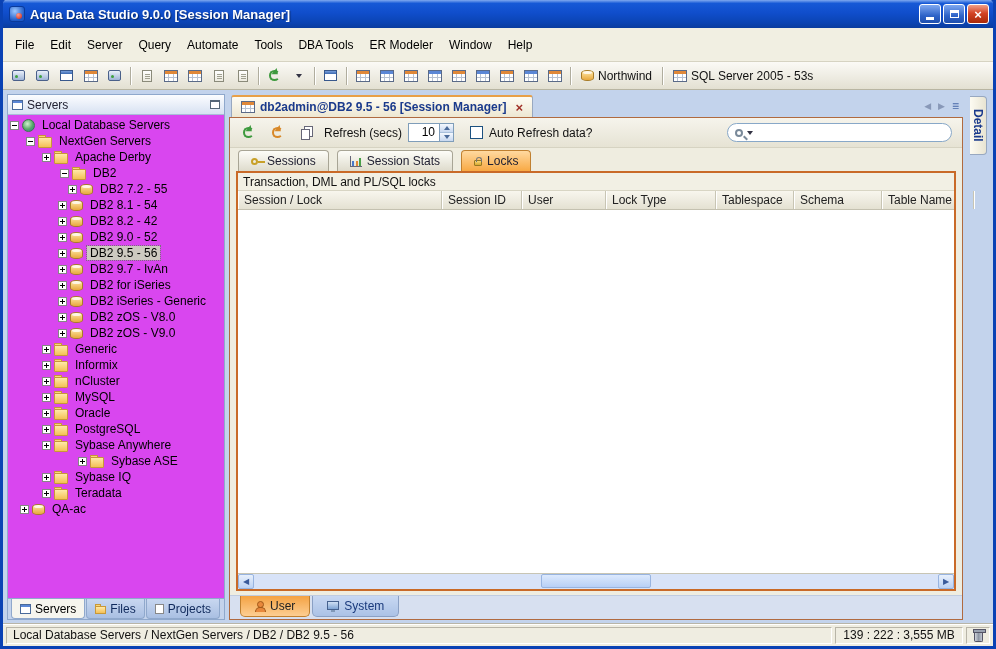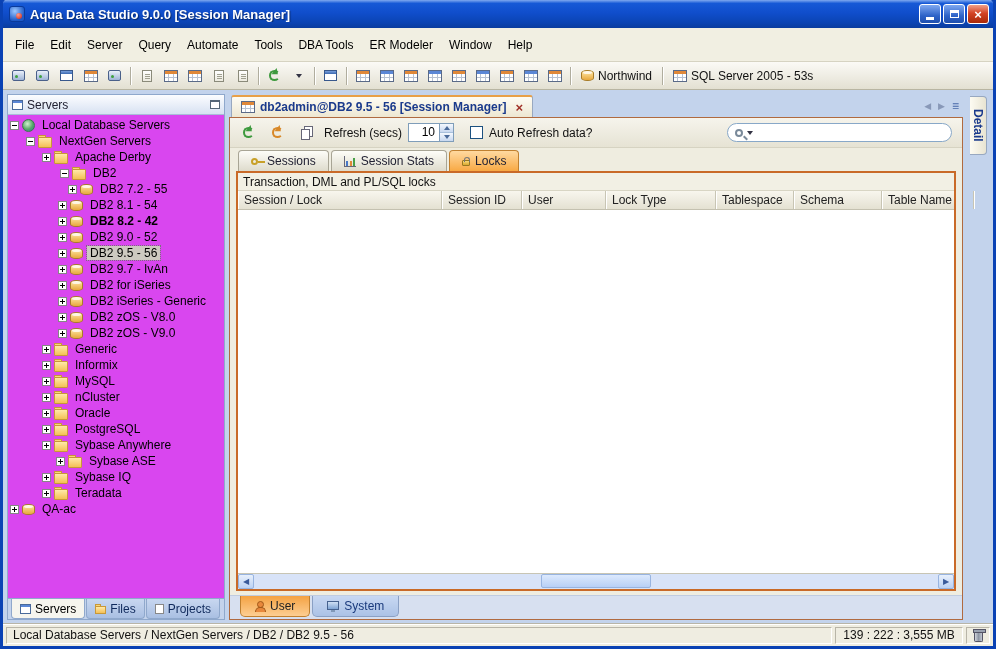--- a/index.html
+++ b/index.html
@@ -110,21 +110,21 @@
   .spin-val{width:30px;text-align:right;padding:0 4px;line-height:17px}
   .spin-btns{display:flex;flex-direction:column;width:14px;border-left:1px solid #7F9DB9}
   .su,.sd{flex:1;display:flex;align-items:center;justify-content:center;background:linear-gradient(#F4F8FE,#C8D8F0)}
   .su{border-bottom:1px solid #A8C0DC}
   .su::after{content:"";border-left:3px solid transparent;border-right:3px solid transparent;border-bottom:4px solid #4A6A9A}
   .sd::after{content:"";border-left:3px solid transparent;border-right:3px solid transparent;border-top:4px solid #4A6A9A}
   .chk{width:13px;height:13px;border:1px solid #1C5180;background:#fff;margin-left:10px;flex:none}
   .spacer{flex:1}
   .searchbox{width:225px;height:19px;border:1px solid #88A8C8;border-radius:10px;background:#fff;display:flex;align-items:center;gap:4px;padding:0 7px;margin-right:3px}
 
-  .session-tabs{height:23px;flex:none;display:flex;align-items:flex-end;gap:2px;padding-left:8px}
+  .session-tabs{height:23px;flex:none;display:flex;align-items:flex-end;gap:8px;padding-left:8px}
   .stab{height:21px;display:flex;align-items:center;gap:5px;padding:0 12px;color:#223;background:linear-gradient(#FDFDF8,#DEDBCC);border:1px solid #A8A595;border-bottom:none;border-radius:4px 4px 0 0;white-space:nowrap}
   .stab.active{background:linear-gradient(#FFD9A0,#F8A944);border-color:#C08030}
 
   .locks-panel{flex:1;margin:0 6px 4px 6px;border:2px solid #C96A28;background:#fff;display:flex;flex-direction:column;min-height:0}
   .locks-title{height:18px;flex:none;line-height:18px;padding:0 5px;background:#F2F0E4;border-bottom:1px solid #D8D5C4;color:#111;white-space:nowrap}
   .grid-header{height:19px;flex:none;display:flex;background:linear-gradient(#F8F6EE,#E4E1D2);border-bottom:1px solid #C4C1B0;color:#222}
   .gh{line-height:18px;padding:0 6px;border-right:1px solid #C8C5B4;box-shadow:inset 1px 0 0 #FFFFFF;white-space:nowrap;overflow:hidden;flex:none}
   .w0{width:204px}.w1{width:80px}.w2{width:84px}.w3{width:110px}.w4{width:78px}.w5{width:88px}.w6{width:92px}
   .wfill{flex:1;border-right:none}
   .grid-body{flex:1;background:#fff;min-height:0}
@@ -297,21 +297,21 @@
           <div class="tree-row" style="padding-left: 60px;">
             <span class="exp plus"></span>
             <span class="ti cyl"></span>
             <span class="lbl">DB2 7.2 - 55</span>
           </div>
           <div class="tree-row" style="padding-left: 50px;">
             <span class="exp plus"></span>
             <span class="ti cyl"></span>
             <span class="lbl">DB2 8.1 - 54</span>
           </div>
-          <div class="tree-row" style="padding-left: 50px; font-weight: bold;">
+          <div class="tree-row" style="padding-left: 50px;">
             <span class="exp plus"></span>
             <span class="ti cyl"></span>
             <span class="lbl">DB2 8.2 - 42</span>
           </div>
           <div class="tree-row" style="padding-left: 50px;">
             <span class="exp plus"></span>
             <span class="ti cyl"></span>
             <span class="lbl">DB2 9.0 - 52</span>
           </div>
           <div class="tree-row sel" style="padding-left: 50px;">
@@ -350,58 +350,58 @@
             <span class="lbl">Generic</span>
           </div>
           <div class="tree-row" style="padding-left: 34px;">
             <span class="exp plus"></span>
             <span class="ti ti-folder"></span>
             <span class="lbl">Informix</span>
           </div>
           <div class="tree-row" style="padding-left: 34px;">
             <span class="exp plus"></span>
             <span class="ti ti-folder"></span>
+            <span class="lbl">nCluster</span>
+          </div>
+          <div class="tree-row" style="padding-left: 34px;">
+            <span class="exp plus"></span>
+            <span class="ti ti-folder"></span>
             <span class="lbl">MySQL</span>
           </div>
           <div class="tree-row" style="padding-left: 34px;">
             <span class="exp plus"></span>
             <span class="ti ti-folder"></span>
-            <span class="lbl">nCluster</span>
-          </div>
-          <div class="tree-row" style="padding-left: 34px;">
-            <span class="exp plus"></span>
-            <span class="ti ti-folder"></span>
             <span class="lbl">Oracle</span>
           </div>
           <div class="tree-row" style="padding-left: 34px;">
             <span class="exp plus"></span>
             <span class="ti ti-folder"></span>
             <span class="lbl">PostgreSQL</span>
           </div>
           <div class="tree-row" style="padding-left: 34px;">
             <span class="exp plus"></span>
             <span class="ti ti-folder"></span>
             <span class="lbl">Sybase Anywhere</span>
           </div>
-          <div class="tree-row" style="padding-left: 48px;">
+          <div class="tree-row" style="padding-left: 30px; margin-left: 40px;">
             <span class="exp plus"></span>
             <span class="ti ti-folder"></span>
             <span class="lbl">Sybase ASE</span>
           </div>
           <div class="tree-row" style="padding-left: 34px;">
             <span class="exp plus"></span>
             <span class="ti ti-folder"></span>
             <span class="lbl">Sybase IQ</span>
           </div>
           <div class="tree-row" style="padding-left: 34px;">
             <span class="exp plus"></span>
             <span class="ti ti-folder"></span>
             <span class="lbl">Teradata</span>
           </div>
-          <div class="tree-row" style="padding-left: 2px;">
+          <div class="tree-row" style="padding-left: 12px;">
             <span class="exp plus"></span>
             <span class="ti cyl"></span>
             <span class="lbl">QA-ac</span>
           </div>
         </div>
       <div class="side-tabs">
         <div class="sidetab active">
           <span class="mini-grid"></span>
           <span>Servers</span>
         </div>

